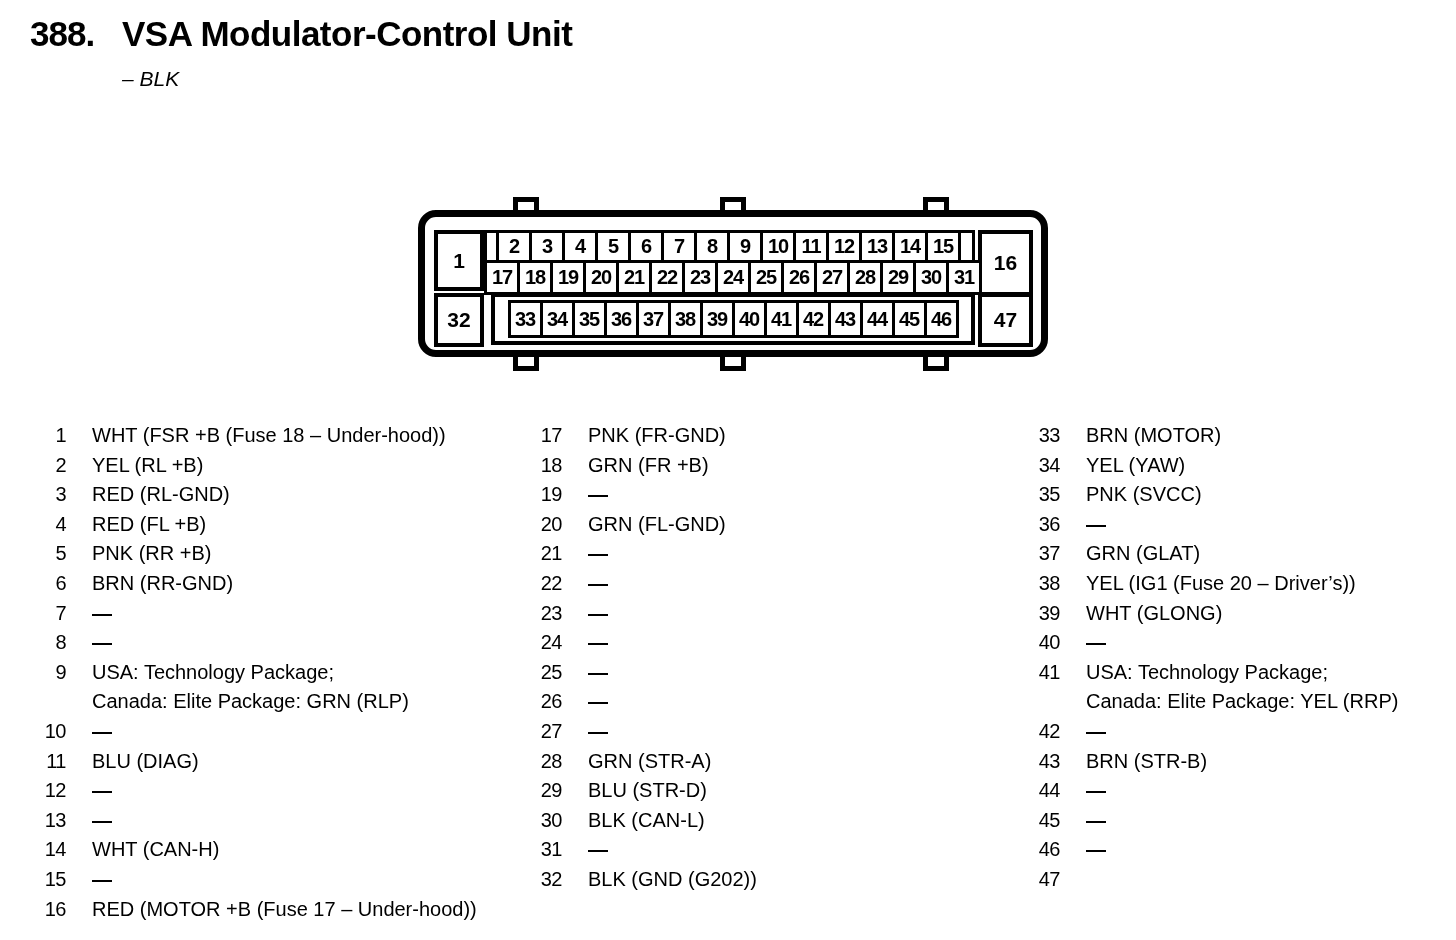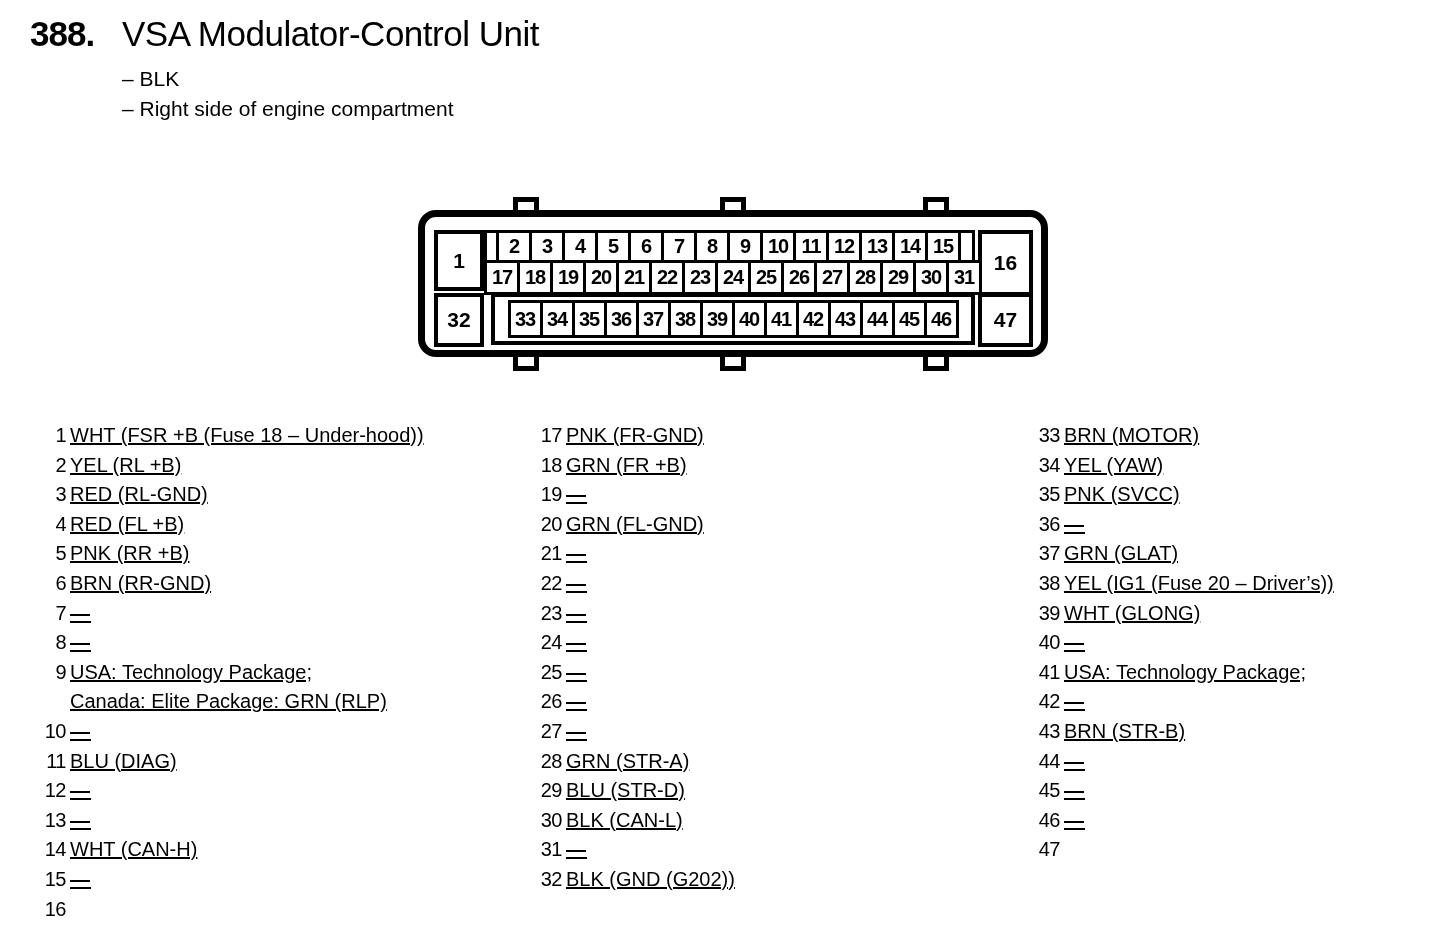--- a/index.html
+++ b/index.html
@@ -23,33 +23,34 @@
     white-space: nowrap;
   }
   .title-num {
     font-weight: bold;
     font-size: 35px;
     letter-spacing: -1px;
     width: 92px;
     flex: none;
   }
   .title-text {
-    font-weight: normal;
+    font-weight: bold;
     font-size: 35px;
     letter-spacing: -0.5px;
   }
   .notes {
     position: absolute;
     left: 122px;
     top: 64px;
     font-size: 21px;
   }
   .note-line {
     line-height: 30px;
     white-space: nowrap;
+    font-style: italic;
   }
 
   
   .connector {
     position: absolute;
     left: 418px;
     top: 196px;
     width: 630px;
     height: 176px;
   }
@@ -151,38 +152,37 @@
   .entry { display: flex; }
   .entry .num {
     flex: none;
     text-align: right;
     line-height: 29.6px;
     letter-spacing: -0.5px;
   }
   .col1 .num { width: 28px; }
   .col2 .num { width: 30px; }
   .col3 .num { width: 30px; }
-  .entry .desc { margin-left: 4px; text-decoration: underline; }
+  .entry .desc { margin-left: 26px; }
   .desc .line {
     line-height: 29.6px;
     white-space: nowrap;
   }
   .line.dash { font-weight: bold; letter-spacing: 1px; }
 </style>
 </head>
 <body>
 
 <div class="title-row">
   <span class="title-num">388.</span>
   <span class="title-text">VSA Modulator-Control Unit</span>
 </div>
 
 <div class="notes">
     <div class="note-line">– BLK</div>
-    <div class="note-line">– Right side of engine compartment</div>
   </div>
 
 <div class="connector">
   <div class="tab top t1"></div>
   <div class="tab top t2"></div>
   <div class="tab top t3"></div>
   <div class="tab bottom t1"></div>
   <div class="tab bottom t2"></div>
   <div class="tab bottom t3"></div>
 
@@ -339,20 +339,23 @@
       </span>
     </div>
     <div class="entry">
       <span class="num">15</span>
       <span class="desc">
         <div class="line dash">—</div>
       </span>
     </div>
     <div class="entry">
       <span class="num">16</span>
+      <span class="desc">
+        <div class="line">RED (MOTOR +B (Fuse 17 – Under-hood))</div>
+      </span>
     </div>
   </div>
 <div class="pin-col col2">
     <div class="entry">
       <span class="num">17</span>
       <span class="desc">
         <div class="line">PNK (FR-GND)</div>
       </span>
     </div>
     <div class="entry">
@@ -492,20 +495,21 @@
     <div class="entry">
       <span class="num">40</span>
       <span class="desc">
         <div class="line dash">—</div>
       </span>
     </div>
     <div class="entry">
       <span class="num">41</span>
       <span class="desc">
         <div class="line">USA: Technology Package;</div>
+        <div class="line">Canada: Elite Package: YEL (RRP)</div>
       </span>
     </div>
     <div class="entry">
       <span class="num">42</span>
       <span class="desc">
         <div class="line dash">—</div>
       </span>
     </div>
     <div class="entry">
       <span class="num">43</span>

